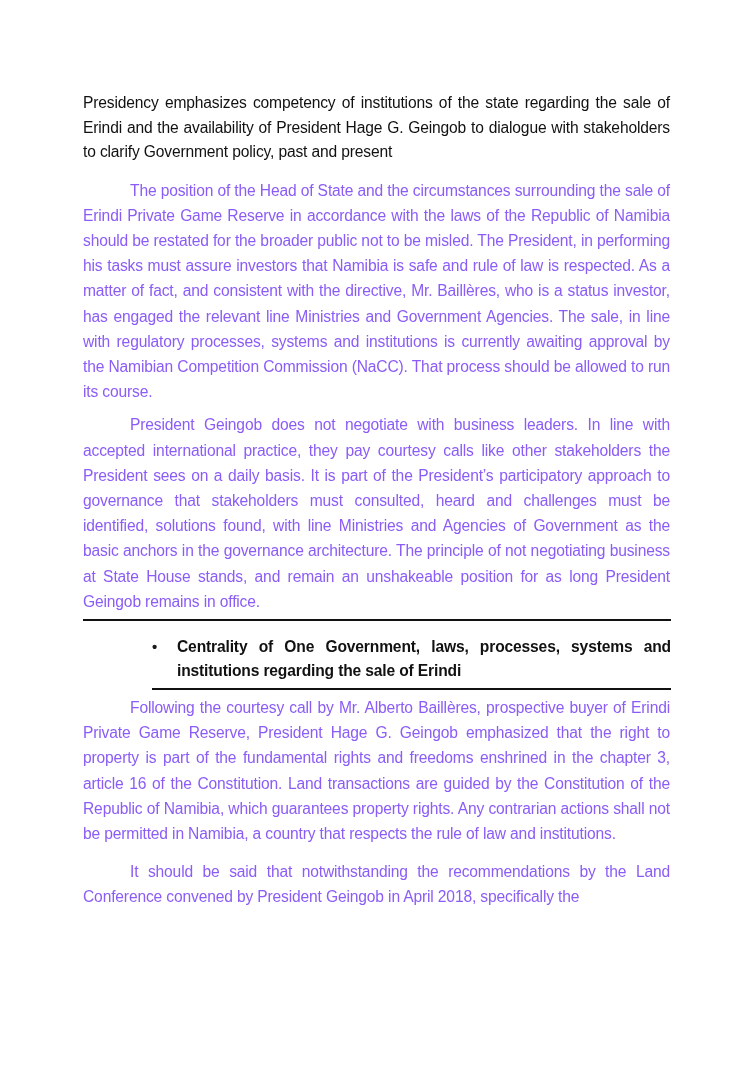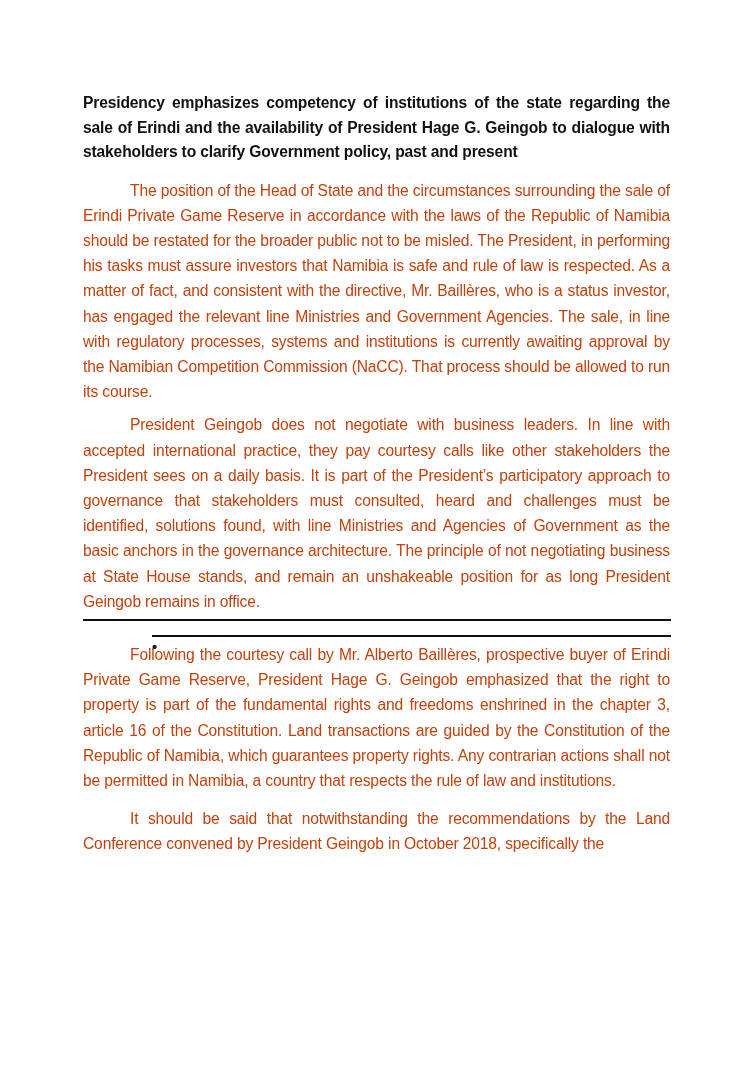--- a/index.html
+++ b/index.html
@@ -15,36 +15,36 @@
       font-family: "Liberation Sans", "DejaVu Sans", sans-serif;
       color: #1a1a1a;
     }
     .page {
       position: absolute;
       left: 83px;
       top: 91px;
       width: 587px;
     }
     .title {
-      font-weight: bold;
+      font-weight: normal;
       font-size: 15.6px;
       line-height: 24.5px;
       text-align: justify;
       letter-spacing: -0.15px;
       margin: 0;
       color: #111;
     }
     .para {
       font-size: 15.6px;
       line-height: 25.2px;
       text-align: justify;
       text-indent: 47px;
       margin: 0;
       letter-spacing: -0.15px;
-      color: #c2410c;
+      color: #8b5cf6;
     }
     .p1 { margin-top: 13px; }
     .p2 { margin-top: 8px; }
     .rule-top {
       height: 0;
       border-top: 2px solid #111;
       margin-top: 5px;
       width: 588px;
     }
     .bullet-block {
@@ -86,19 +86,20 @@
   <p class="title">Presidency  emphasizes competency of institutions of the state regarding the sale of Erindi and the availability of President Hage G. Geingob to dialogue with stakeholders to clarify Government policy, past and present</p>
 
   <p class="para p1">The position of the Head of State and the circumstances surrounding the sale of Erindi Private Game Reserve in accordance with the laws of the Republic of Namibia should be restated for the broader public not to be misled. The President, in performing his tasks must assure investors that Namibia is safe and rule of law is respected. As a matter of fact, and consistent with the directive, Mr. Baillères, who is a status investor, has engaged the relevant line Ministries and Government Agencies. The sale, in line with regulatory processes, systems and institutions is currently awaiting approval by the Namibian Competition Commission (NaCC). That process should be allowed to run its course.</p>
 
   <p class="para p2">President Geingob does not negotiate with business leaders. In line with accepted international practice, they pay courtesy calls like other stakeholders the President sees on a daily basis. It is part of the President’s participatory approach to governance that stakeholders must consulted, heard and challenges must be identified, solutions found, with line Ministries and Agencies of Government as the basic anchors in the governance architecture. The principle of not negotiating business at State House stands, and remain an unshakeable position for as long President Geingob remains in office.</p>
 
   <div class="rule-top"></div>
 
   <div class="bullet-block">
     <span class="bullet">•</span>
+    <div class="bullet-text">Centrality of One Government, laws, processes, systems and institutions regarding the sale of Erindi</div>
     <div class="rule-bottom"></div>
   </div>
 
   <p class="para p3">Following the courtesy call by Mr. Alberto Baillères, prospective buyer of Erindi Private Game Reserve,  President Hage G. Geingob emphasized that the right to property is part of the fundamental rights and freedoms enshrined in the chapter 3, article 16 of the Constitution. Land transactions are guided by the Constitution of the Republic of Namibia, which guarantees property rights. Any contrarian actions shall not be permitted in Namibia, a country that respects the rule of law and institutions.</p>
 
-  <p class="para p4">It should be said that notwithstanding the recommendations by the Land Conference convened by President Geingob in October 2018, specifically the</p>
+  <p class="para p4">It should be said that notwithstanding the recommendations by the Land Conference convened by President Geingob in April 2018, specifically the</p>
 </div>
 
 </body></html>

